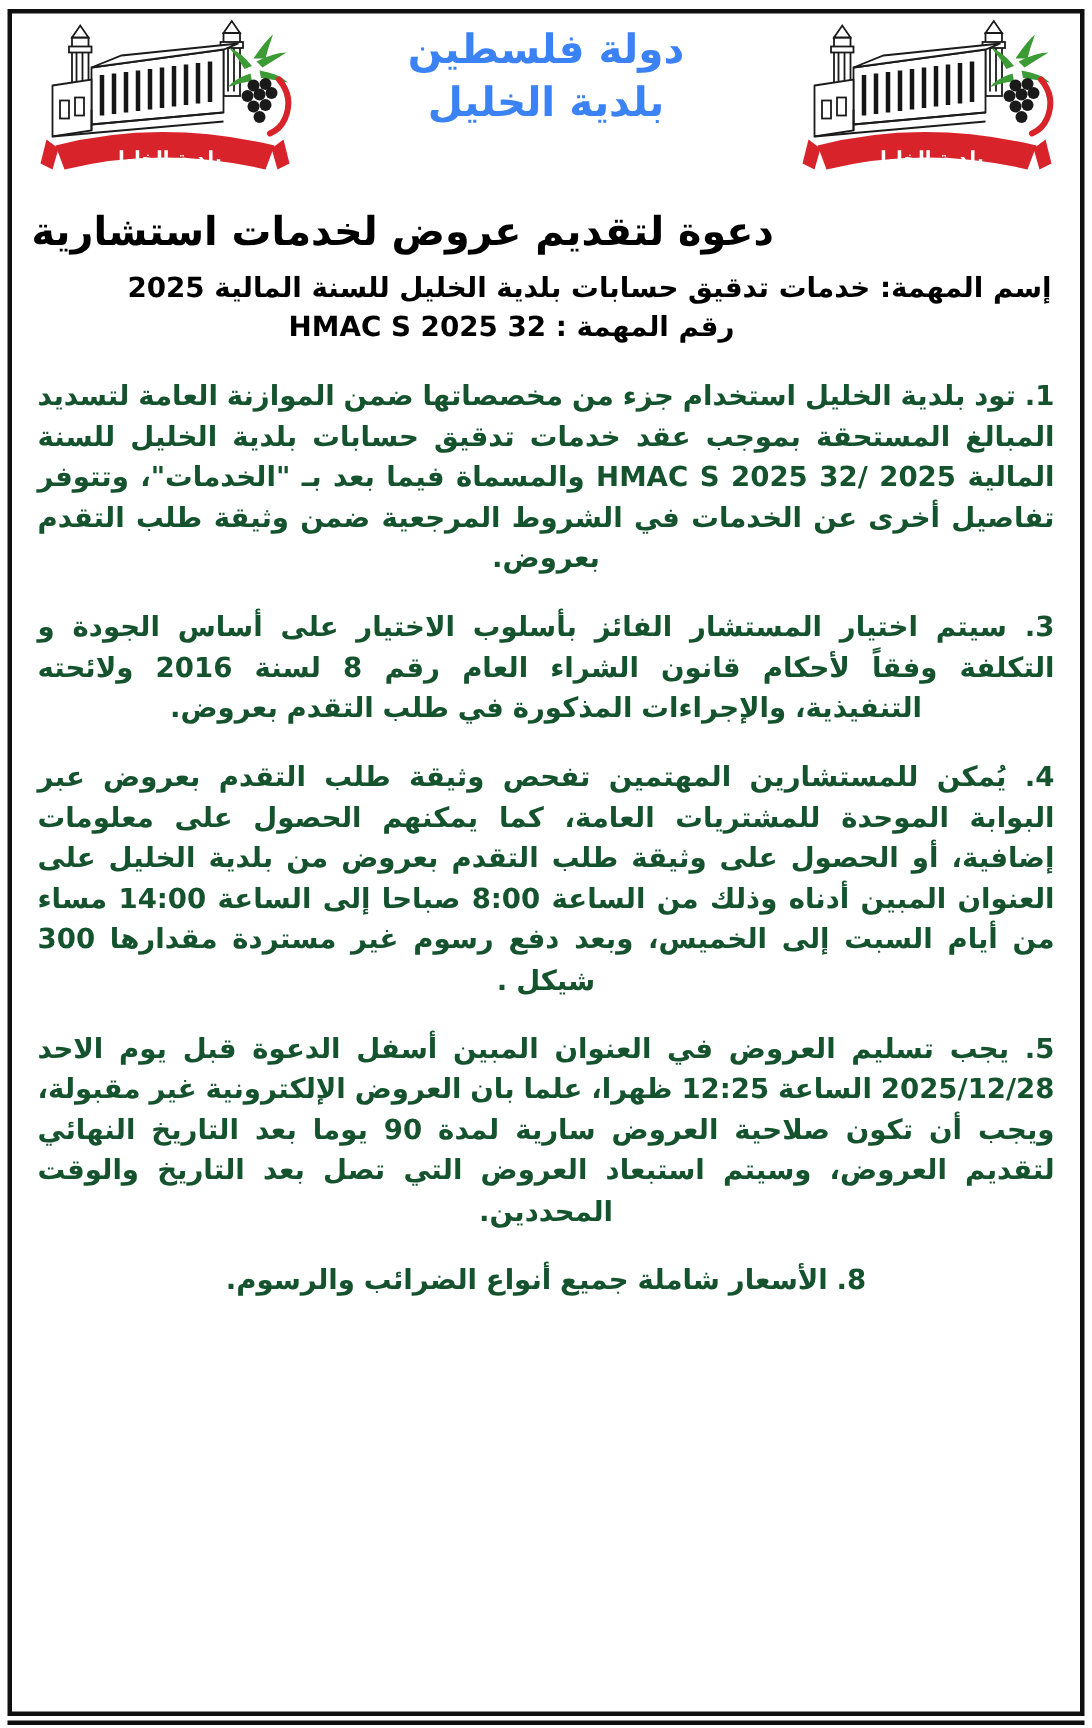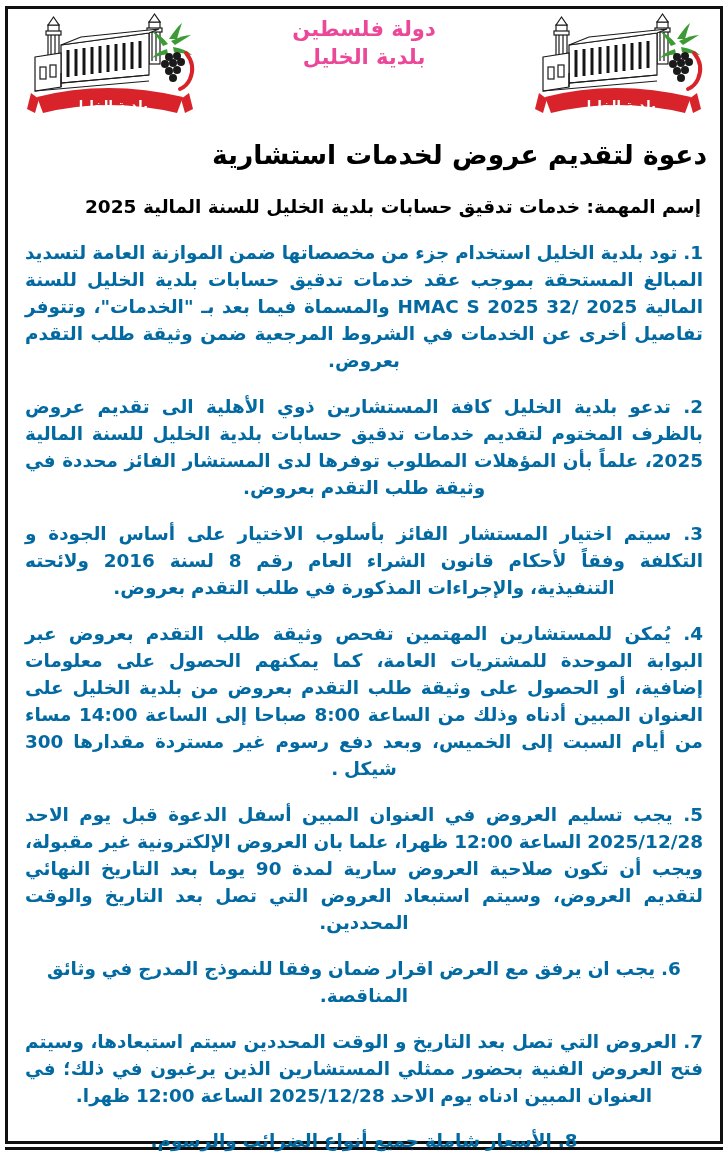--- a/index.html
+++ b/index.html
@@ -60,38 +60,38 @@
 
   .header-titles {
     flex: 1 1 auto;
     text-align: center;
     padding-top: 6px;
     line-height: 1.23;
   }
   .header-titles div {
     font-family: "DejaVu Sans", "Liberation Sans", sans-serif;
     font-weight: bold;
-    font-size: 21px;
+    font-size: 27px;
     letter-spacing: 0;
-    color: #ec4899;
+    color: #3b82f6;
     white-space: nowrap;
   }
   .ht-1 { font-size: 21.5px; }
   .ht-2 { font-size: 21.5px; margin-top: 2px; }
   .ht-3 { font-size: 21.5px; margin-top: 2px; }
 
   
   .doc-title {
-    text-align: right;
+    text-align: left;
     font-family: "DejaVu Sans", "Liberation Sans", sans-serif;
     font-weight: bold;
     font-size: 26.5px;
     color: #000;
     margin-top: 10px;
-    margin-bottom: 24px;
+    margin-bottom: 10px;
     letter-spacing: -0.2px;
   }
 
   
   .meta {
     font-family: "DejaVu Sans", "Liberation Sans", sans-serif;
     font-weight: bold;
     font-size: 18.5px;
     line-height: 1.42;
     text-align: right;
@@ -107,21 +107,21 @@
     margin-top: 4px;
     padding: 0 4px;
   }
   .clause {
     font-family: "DejaVu Sans", "Liberation Sans", sans-serif;
     font-weight: bold;
     font-size: 18.4px;
     line-height: 1.475;
     text-align: justify;
     text-align-last: center;
-    color: #0369a1;
+    color: #14532d;
     margin-bottom: 1px;
     word-spacing: -0.5px;
   }
   .clause.c1 { text-align-last: center; }
   .clause.short { text-align: center; text-align-last: center; }
 
   .bottom-rule {
     position: absolute;
     left: 5px;
     right: 5px;
@@ -273,30 +273,31 @@
       </div>
     </div>
 
     <div class="doc-title">دعوة لتقديم عروض لخدمات استشارية</div>
 
     <div class="meta">
       <div class="meta-row">
         <span class="lbl">إسم المهمة:</span>
         <span class="val">خدمات تدقيق حسابات بلدية الخليل للسنة المالية 2025</span>
       </div>
+      <div class="meta-row num">
+        <span class="lbl">رقم المهمة :</span>
+        <span class="val">HMAC S 2025 32</span>
+      </div>
     </div>
 
     <div class="clauses">
       <p class="clause c1">1. تود  بلدية الخليل استخدام جزء من مخصصاتها ضمن الموازنة العامة لتسديد المبالغ  المستحقة بموجب عقد خدمات تدقيق حسابات بلدية الخليل للسنة المالية 2025 /HMAC S 2025 32  والمسماة فيما بعد بـ "الخدمات"، وتتوفر تفاصيل أخرى عن الخدمات في الشروط المرجعية ضمن وثيقة طلب التقدم بعروض.</p>
-      <p class="clause">2. تدعو بلدية الخليل كافة المستشارين ذوي الأهلية الى تقديم عروض بالظرف المختوم لتقديم خدمات تدقيق حسابات بلدية الخليل للسنة المالية 2025، علماً بأن المؤهلات المطلوب توفرها لدى المستشار الفائز محددة في وثيقة طلب التقدم بعروض.</p>
       <p class="clause">3. سيتم اختيار المستشار الفائز بأسلوب الاختيار على أساس الجودة و التكلفة وفقاً لأحكام قانون الشراء العام رقم 8 لسنة 2016 ولائحته التنفيذية، والإجراءات المذكورة في طلب التقدم بعروض.</p>
       <p class="clause">4. يُمكن للمستشارين المهتمين تفحص وثيقة طلب التقدم بعروض عبر البوابة الموحدة للمشتريات العامة، كما يمكنهم الحصول على معلومات إضافية، أو الحصول على وثيقة طلب التقدم بعروض من بلدية الخليل على العنوان المبين أدناه وذلك من الساعة 8:00 صباحا إلى الساعة 14:00 مساء من أيام السبت إلى الخميس، وبعد دفع رسوم غير مستردة مقدارها 300 شيكل .</p>
-      <p class="clause">5. يجب تسليم العروض في العنوان المبين أسفل الدعوة قبل يوم الاحد 2025/12/28 الساعة 12:00 ظهرا، علما بان العروض الإلكترونية غير مقبولة، ويجب أن تكون صلاحية العروض سارية لمدة 90 يوما بعد التاريخ النهائي لتقديم العروض، وسيتم استبعاد العروض التي تصل بعد التاريخ والوقت المحددين.</p>
-      <p class="clause short">6. يجب ان يرفق مع العرض اقرار ضمان وفقا للنموذج المدرج في وثائق المناقصة.</p>
-      <p class="clause">7. العروض التي تصل بعد التاريخ و الوقت المحددين سيتم استبعادها، وسيتم فتح العروض الفنية بحضور ممثلي المستشارين الذين يرغبون في ذلك؛ في العنوان المبين ادناه يوم الاحد 2025/12/28 الساعة 12:00 ظهرا.</p>
+      <p class="clause">5. يجب تسليم العروض في العنوان المبين أسفل الدعوة قبل يوم الاحد 2025/12/28 الساعة 12:25 ظهرا، علما بان العروض الإلكترونية غير مقبولة، ويجب أن تكون صلاحية العروض سارية لمدة 90 يوما بعد التاريخ النهائي لتقديم العروض، وسيتم استبعاد العروض التي تصل بعد التاريخ والوقت المحددين.</p>
       <p class="clause short">8. الأسعار شاملة جميع أنواع الضرائب والرسوم.</p>
 
     </div>
 
   </div>
 
   <div class="bottom-rule"></div>
 </div>
 
 </body></html>

